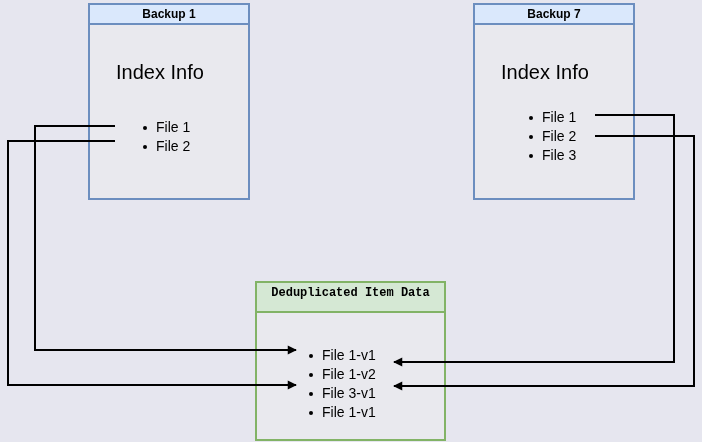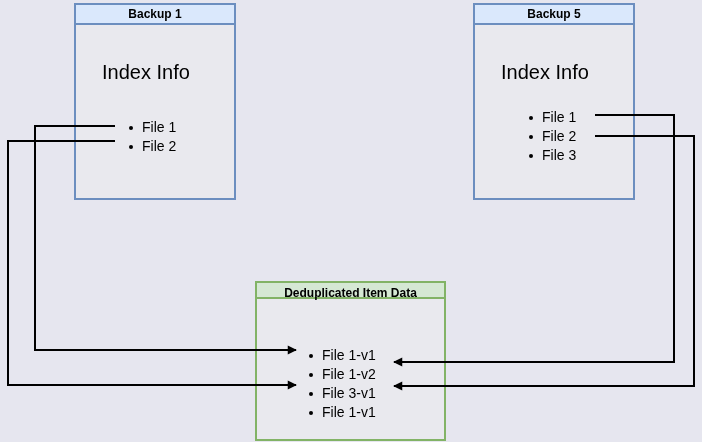--- a/index.html
+++ b/index.html
@@ -39,22 +39,23 @@
   }
   .box-blue .box-header {
     background: var(--blue-fill);
     border-color: var(--blue-border);
     height: 20px;
     line-height: 19px;
   }
   .box-green .box-header {
     background: var(--green-fill);
     border-color: var(--green-border);
-    height: 16px;
+    height: 30px;
     line-height: 20px;
+    font-family: Liberation Mono, monospace;
   }
   .index-label {
     position: absolute;
     left: 26px;
     top: 56px;
     font-size: 20px;
   }
   ul.file-list {
     position: absolute;
     margin: 0;
@@ -70,21 +71,21 @@
   ul.file-list li::before {
     content: "";
     position: absolute;
     left: -13px;
     top: 8px;
     width: 4px;
     height: 4px;
     border-radius: 50%;
     background: var(--text);
   }
-  #backup1-box { left: 74px; top: 3px; width: 162px; height: 197px; }
+  #backup1-box { left: 88px; top: 3px; width: 162px; height: 197px; }
   #backup1-box ul { left: 66px; top: 113px; }
   #backup2-box { left: 473px; top: 3px; width: 162px; height: 197px; }
   #backup2-box ul { left: 67px; top: 103px; }
   #dedup-box { left: 255px; top: 281px; width: 191px; height: 160px; }
   #dedup-box ul { left: 65px; top: 63px; }
   #arrow-layer {
     position: absolute;
     left: 0; top: 0;
     width: 702px;
     height: 442px;
@@ -97,21 +98,21 @@
 <div class="diagram-box box-blue" id="backup1-box">
   <div class="box-header">Backup 1</div>
   <div class="index-label">Index Info</div>
   <ul class="file-list">
     <li>File 1</li>
     <li>File 2</li>
   </ul>
 </div>
 
 <div class="diagram-box box-blue" id="backup2-box">
-  <div class="box-header">Backup 5</div>
+  <div class="box-header">Backup 7</div>
   <div class="index-label">Index Info</div>
   <ul class="file-list">
     <li>File 1</li>
     <li>File 2</li>
     <li>File 3</li>
   </ul>
 </div>
 
 <div class="diagram-box box-green" id="dedup-box">
   <div class="box-header">Deduplicated Item Data</div>

